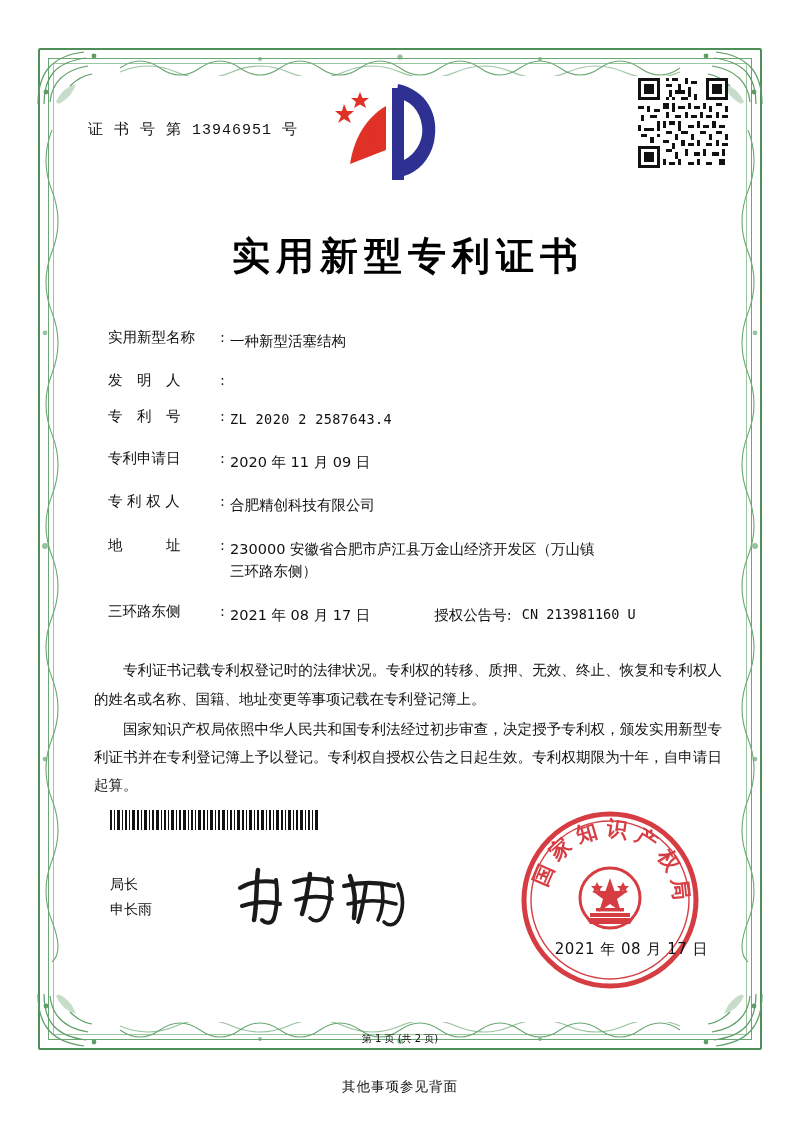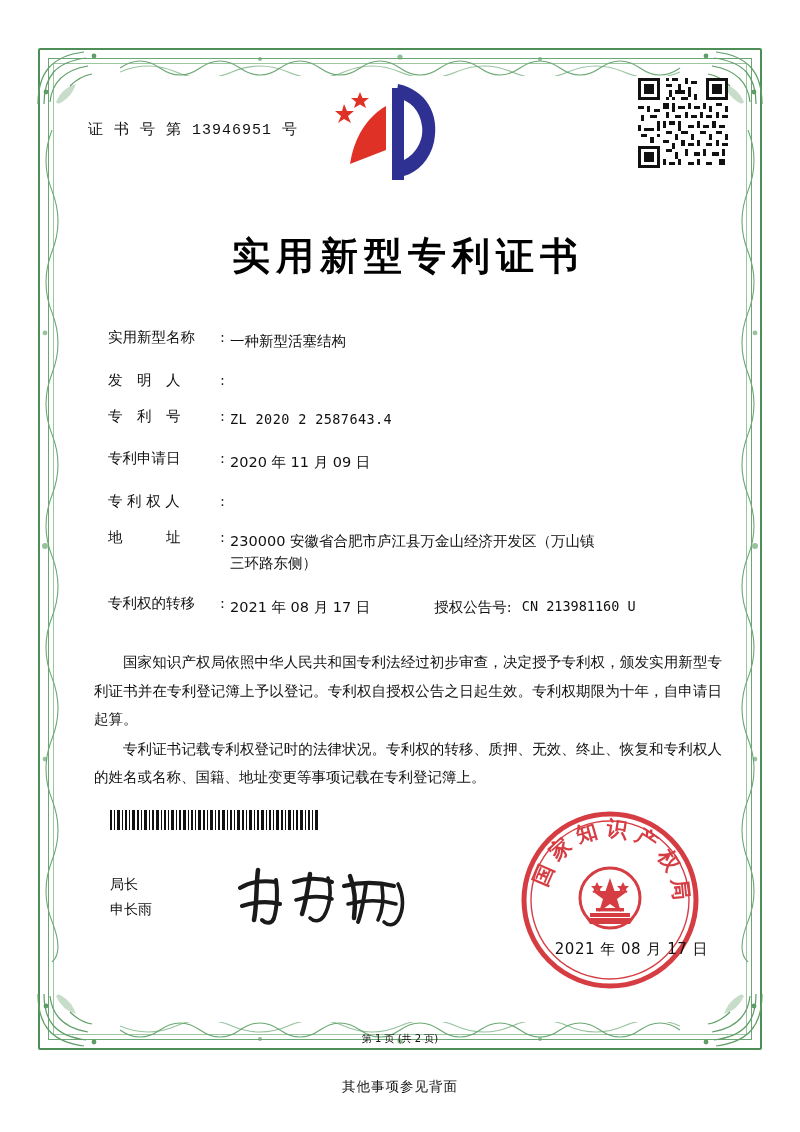--- a/index.html
+++ b/index.html
@@ -501,45 +501,46 @@
 
       <div class="field-row">
         <span class="field-label">专利申请日</span>
         <span class="field-colon">:</span>
         <span class="field-value">2020 年 11 月 09 日</span>
       </div>
 
       <div class="field-row">
         <span class="field-label">专 利 权 人</span>
         <span class="field-colon">:</span>
+        <span class="field-value">合肥精创科技有限公司</span>
       </div>
 
       <div class="field-row">
         <span class="field-label">地　　　址</span>
         <span class="field-colon">:</span>
         <span class="field-value" style="white-space: pre-line;">230000 安徽省合肥市庐江县万金山经济开发区（万山镇
 三环路东侧）</span>
       </div>
 
       <div class="field-row">
-        <span class="field-label">专利权的转移</span>
+        <span class="field-label">三环路东侧</span>
         <span class="field-colon">:</span>
         <span class="field-value inline-pair">
           <span>2021 年 08 月 17 日</span>
           <span class="second-label">授权公告号</span>
           <span>:</span>
           <span class="second-value">CN 213981160 U</span>
         </span>
       </div>
 
     </div>
 
     <div class="paragraphs">
+      <p>专利证书记载专利权登记时的法律状况。专利权的转移、质押、无效、终止、恢复和专利权人的姓名或名称、国籍、地址变更等事项记载在专利登记簿上。</p>
       <p>国家知识产权局依照中华人民共和国专利法经过初步审查，决定授予专利权，颁发实用新型专利证书并在专利登记簿上予以登记。专利权自授权公告之日起生效。专利权期限为十年，自申请日起算。</p>
-      <p>专利证书记载专利权登记时的法律状况。专利权的转移、质押、无效、终止、恢复和专利权人的姓名或名称、国籍、地址变更等事项记载在专利登记簿上。</p>
     </div>
   </div>
 
   <div class="barcode">
     <svg viewBox="0 0 210 20" preserveAspectRatio="none" shape-rendering="crispEdges">
       <g fill="#111">
         <rect x="0" y="0" width="2" height="20"></rect>
           <rect x="4" y="0" width="1" height="20"></rect>
         <rect x="7" y="0" width="3" height="20"></rect>
           <rect x="12" y="0" width="1" height="20"></rect>

